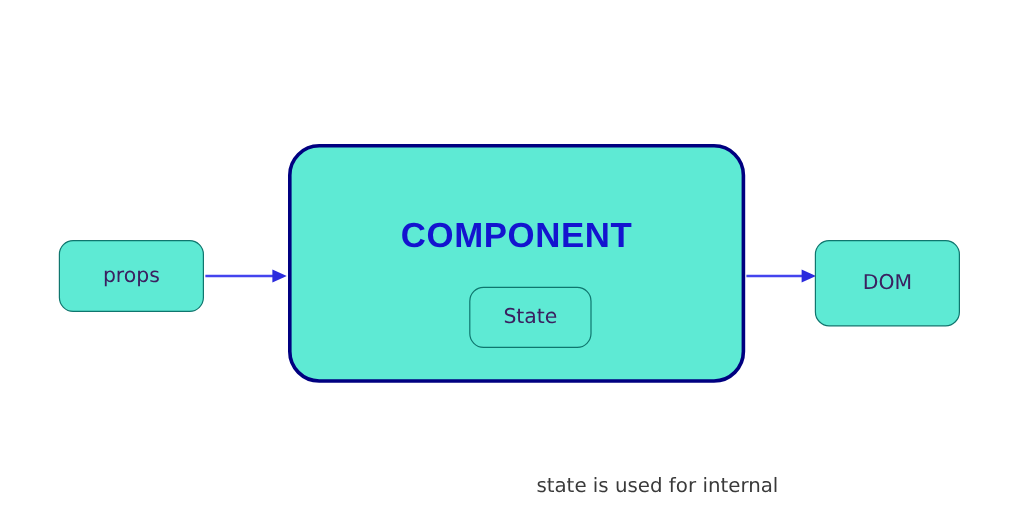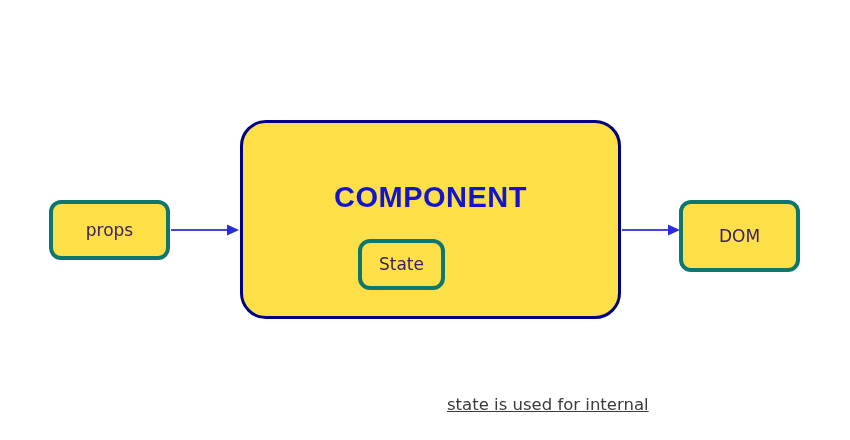--- a/index.html
+++ b/index.html
@@ -19,24 +19,24 @@
     overflow: hidden;
   }
 
   
   .box {
     position: absolute;
     box-sizing: border-box;
     display: flex;
     align-items: center;
     justify-content: center;
-    background: #fde047;
+    background: #5eead4;
   }
   .box-red {
-    border: 4px solid #0f766e;
+    border: 1px solid #0f766e;
     border-radius: 12px;
   }
   .box-navy {
     border: 3px solid #000080;
     border-radius: 26px;
   }
 
   .label-dark {
     color: #3b2060;
     font-size: 17px;
@@ -70,23 +70,23 @@
     color: #1414cf;
     font-weight: bold;
     font-size: 29px;
     line-height: 1;
     letter-spacing: 0.5px;
     font-family: "Liberation Sans", "DejaVu Sans", sans-serif;
   }
 
   
   #state-box {
-    left: 358px;
+    left: 391px;
     top: 239px;
-    width: 87px;
+    width: 102px;
     height: 51px;
   }
 
   
   #dom-box {
     left: 679px;
     top: 200px;
     width: 121px;
     height: 72px;
   }
@@ -112,21 +112,21 @@
   #caption {
     position: absolute;
     left: 447px;
     top: 352px;
     color: #3a3a3a;
     font-size: 16.5px;
     line-height: 21px;
     font-family: "DejaVu Sans", "Liberation Sans", sans-serif;
     white-space: pre;
   }
-  .caption-line { display: block; text-decoration: underline; }
+  .caption-line { display: block; }
 </style>
 </head>
 <body>
 
 <div id="canvas">
 
   <div id="props-box" class="box box-red">
     <span class="label-dark">props</span>
   </div>
 

